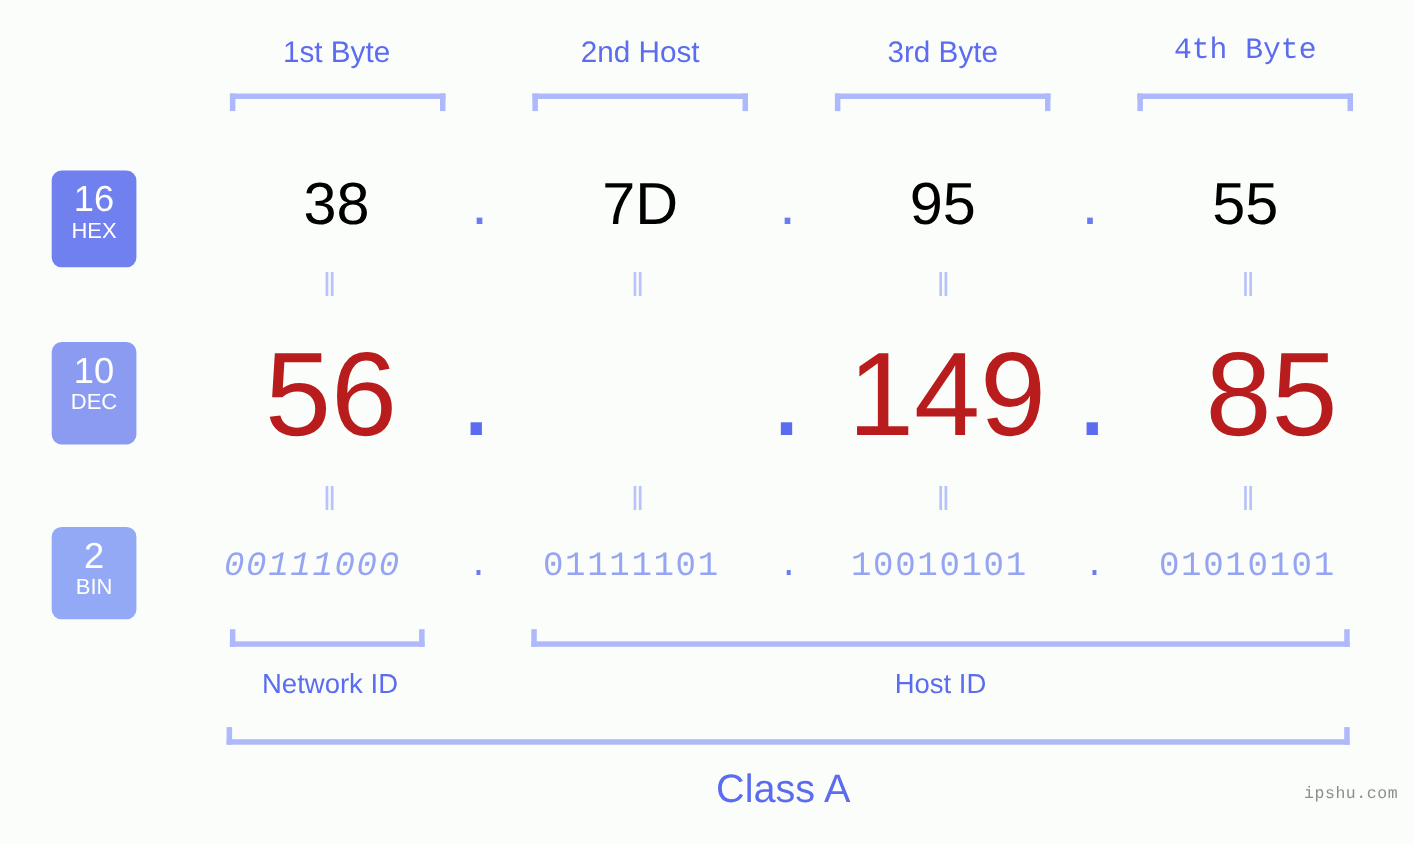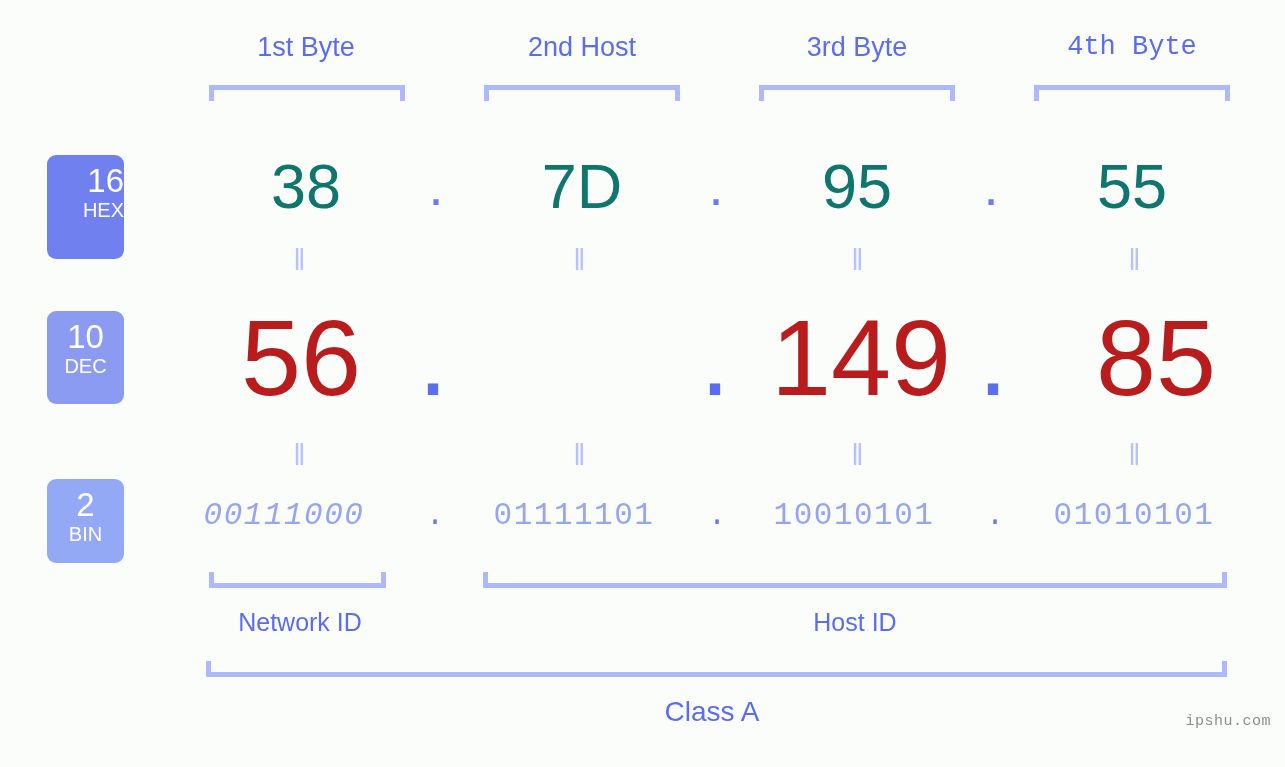--- a/index.html
+++ b/index.html
@@ -72,44 +72,44 @@
     font-size: 33px;
     line-height: 34px;
     font-weight: 400;
   }
   .badge .b-sub {
     display: block;
     font-size: 20px;
     line-height: 24px;
     font-weight: 400;
   }
-  #badge-hex { top: 155px; height: 104px; background: #7080ee; text-align: right; }
+  #badge-hex { top: 155px; height: 88px; background: #7080ee; }
   #badge-dec { top: 311px; height: 93px; background: #8b9bf2; }
   #badge-bin { top: 479px; height: 84px; background: #93a9f6; }
 
   
   .row-cell {
     position: absolute;
     width: 240px;
     text-align: center;
     white-space: nowrap;
   }
   .row-dot {
     position: absolute;
     width: 40px;
     text-align: center;
     white-space: nowrap;
   }
 
   
   .hex-val {
     top: 155px;
-    font-size: 63px;
+    font-size: 54px;
     line-height: 62px;
-    color: #0f766e;
+    color: #000000;
     font-family: "Liberation Sans", sans-serif;
   }
   .hex-dot {
     top: 155px;
     font-size: 54px;
     line-height: 62px;
     color: #6b7cf0;
     font-family: "Liberation Sans", sans-serif;
   }
 
@@ -167,21 +167,21 @@
     font-size: 25px;
     color: #5b6cf0;
     font-family: "Liberation Sans", sans-serif;
     white-space: nowrap;
   }
 
   .class-label {
     position: absolute;
     top: 696px;
     text-align: center;
-    font-size: 28px;
+    font-size: 36px;
     color: #5b6cf0;
     font-family: "Liberation Sans", sans-serif;
     white-space: nowrap;
   }
 
   
   #watermark {
     position: absolute;
     right: 14px;
     top: 713px;

